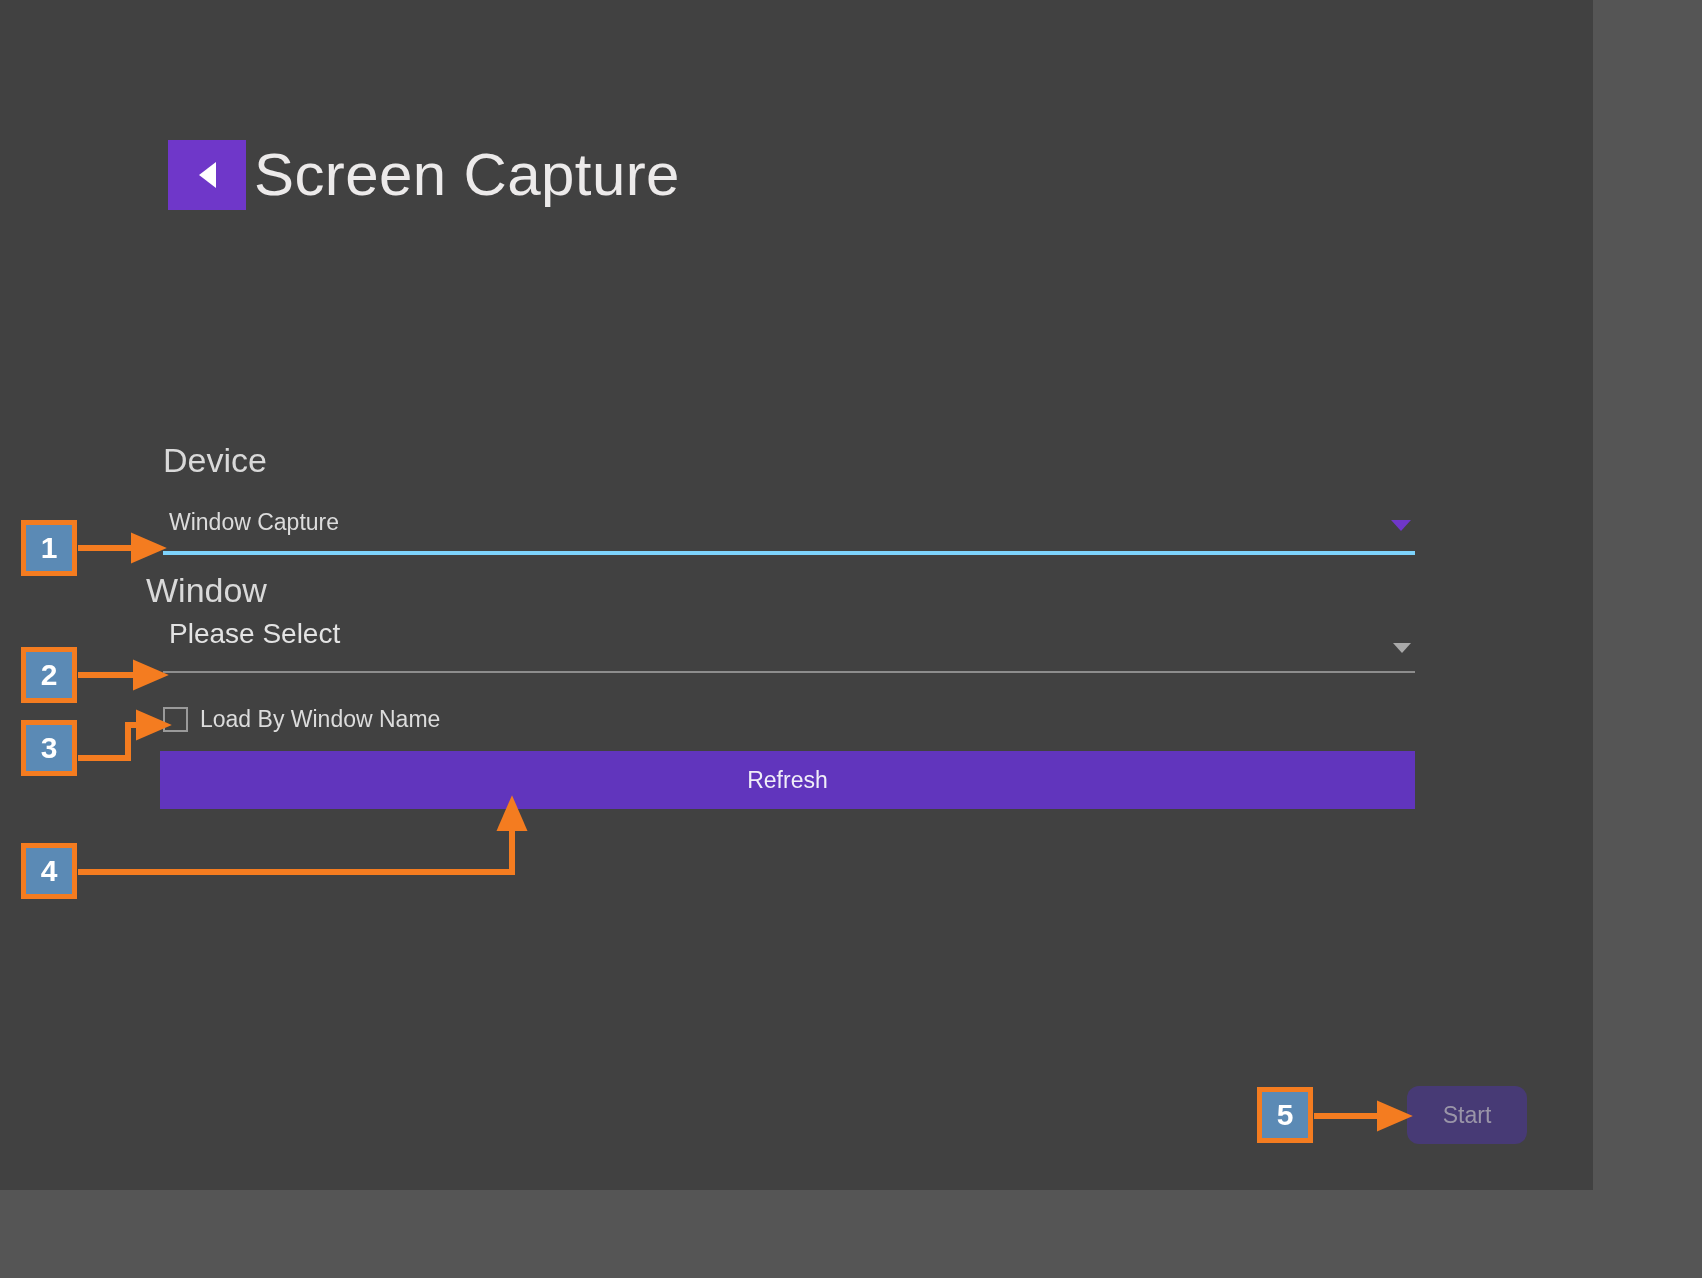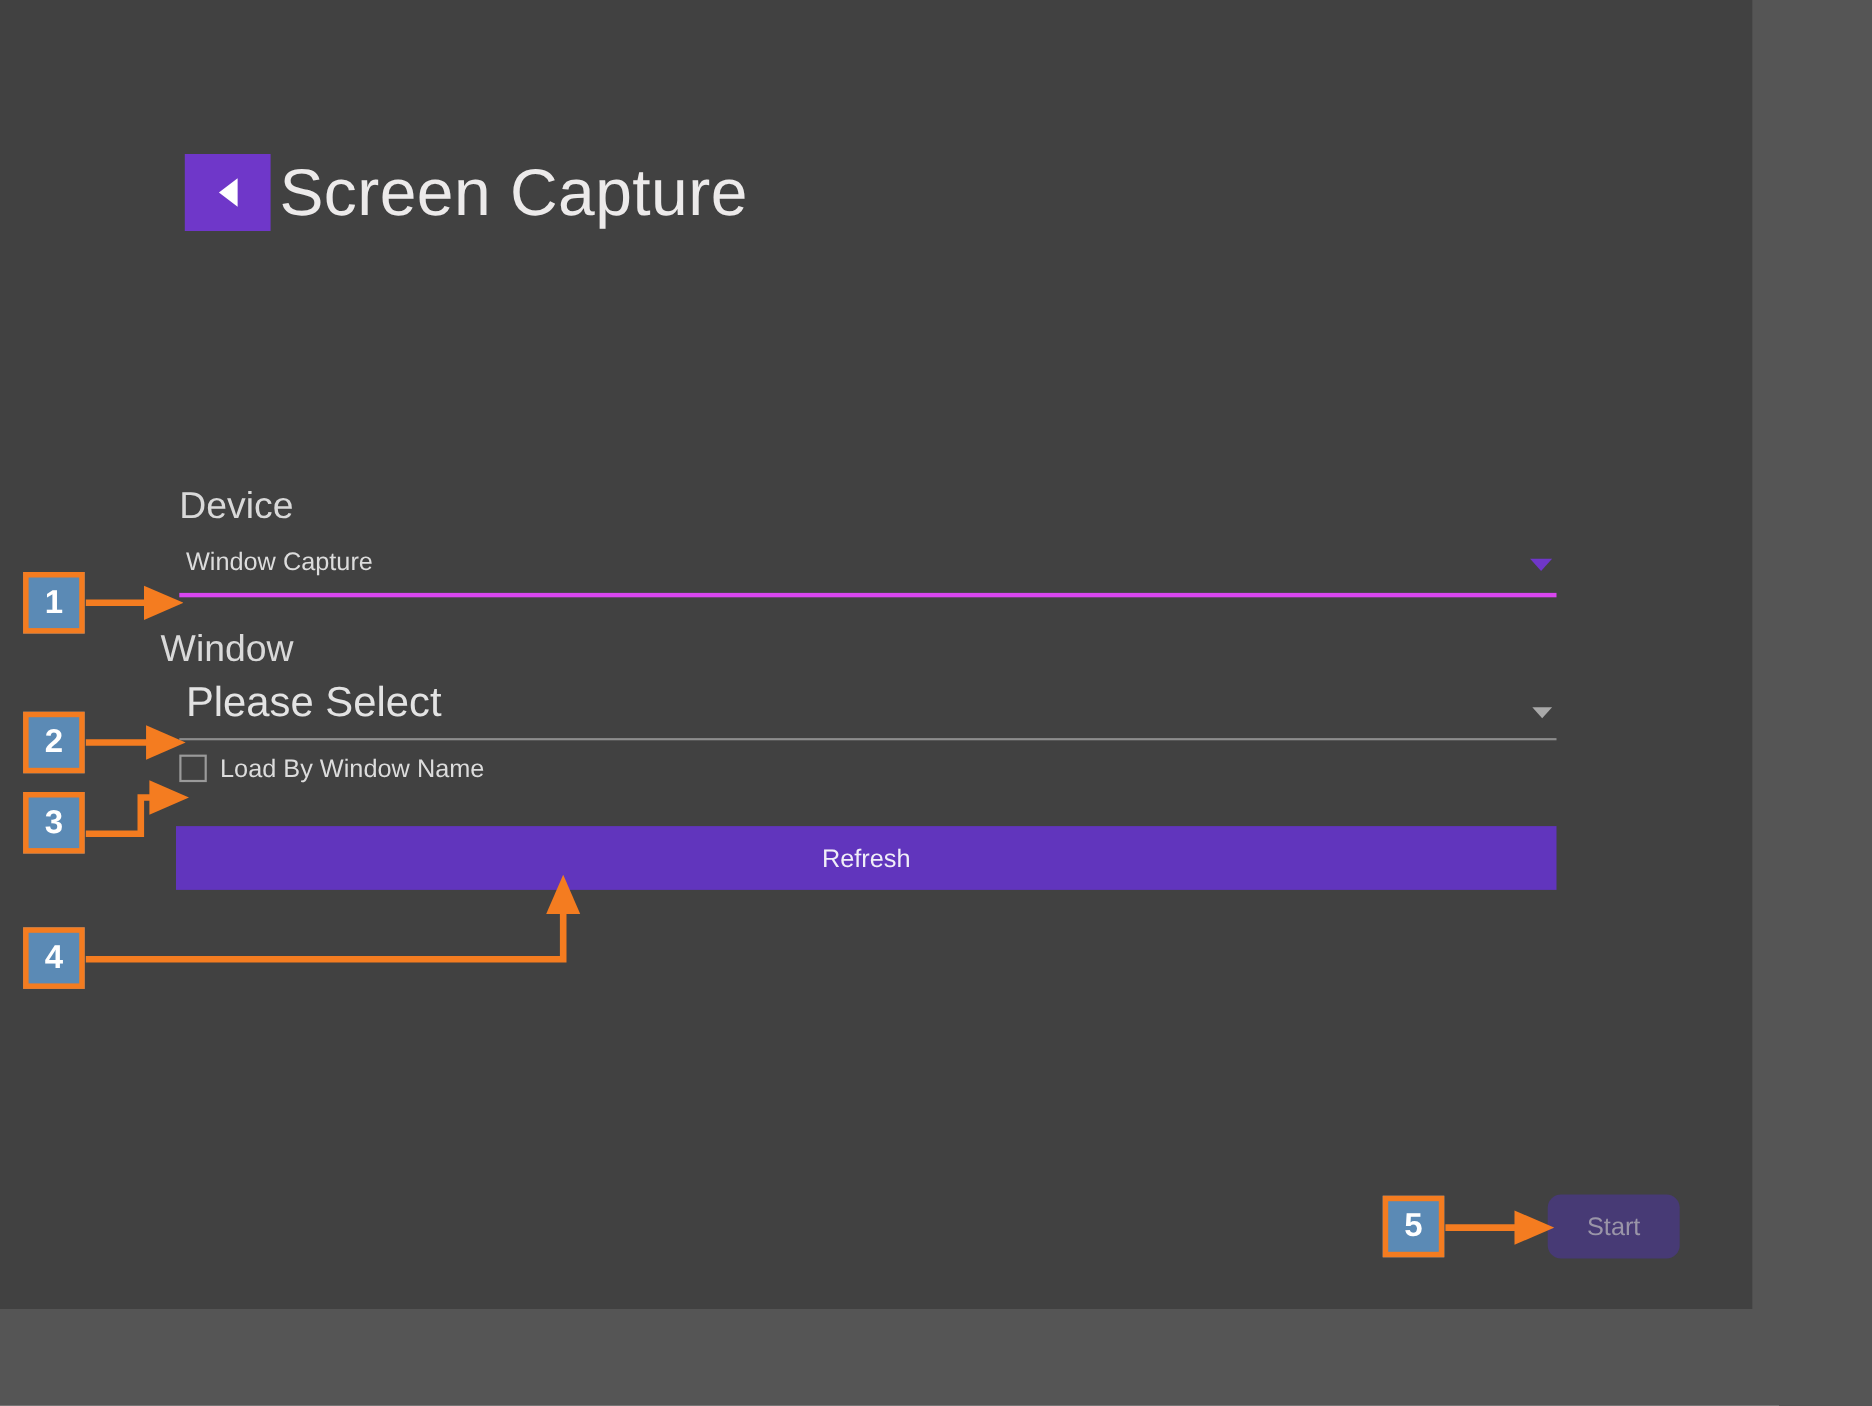--- a/index.html
+++ b/index.html
@@ -77,23 +77,23 @@
   #device-label { left: 163px; top: 443px; }
   #window-label { left: 146px; top: 573px; }
 
   .field {
     position: absolute;
     left: 163px;
     width: 1252px;
     box-sizing: border-box;
   }
   #device-field {
-    top: 485px;
+    top: 497px;
     height: 58px;
-    border-bottom: 4px solid #d946ef;
+    border-bottom: 4px solid #7dd3fc;
   }
   #device-value {
     position: absolute;
     left: 6px;
     top: 14px;
     color: #dcdcdc;
     font-size: 23px;
     line-height: 1;
     white-space: nowrap;
   }
@@ -111,40 +111,40 @@
   #window-field {
     top: 620px;
     height: 53px;
     border-bottom: 2px solid #8d8d8d;
   }
   #window-value {
     position: absolute;
     left: 6px;
     top: 0px;
     color: #e3e3e3;
-    font-size: 38px;
+    font-size: 28px;
     line-height: 1;
     white-space: nowrap;
   }
   #window-caret {
     position: absolute;
     right: 4px;
     top: 23px;
     width: 0;
     height: 0;
     border-left: 9px solid transparent;
     border-right: 9px solid transparent;
     border-top: 10px solid #a9a9a9;
   }
 
   
   #checkbox-row {
     position: absolute;
     left: 163px;
-    top: 686px;
+    top: 707px;
     display: flex;
     align-items: center;
     gap: 12px;
     cursor: pointer;
   }
   #checkbox-box {
     width: 25px;
     height: 25px;
     border: 2px solid #9a9a9a;
     background: transparent;

